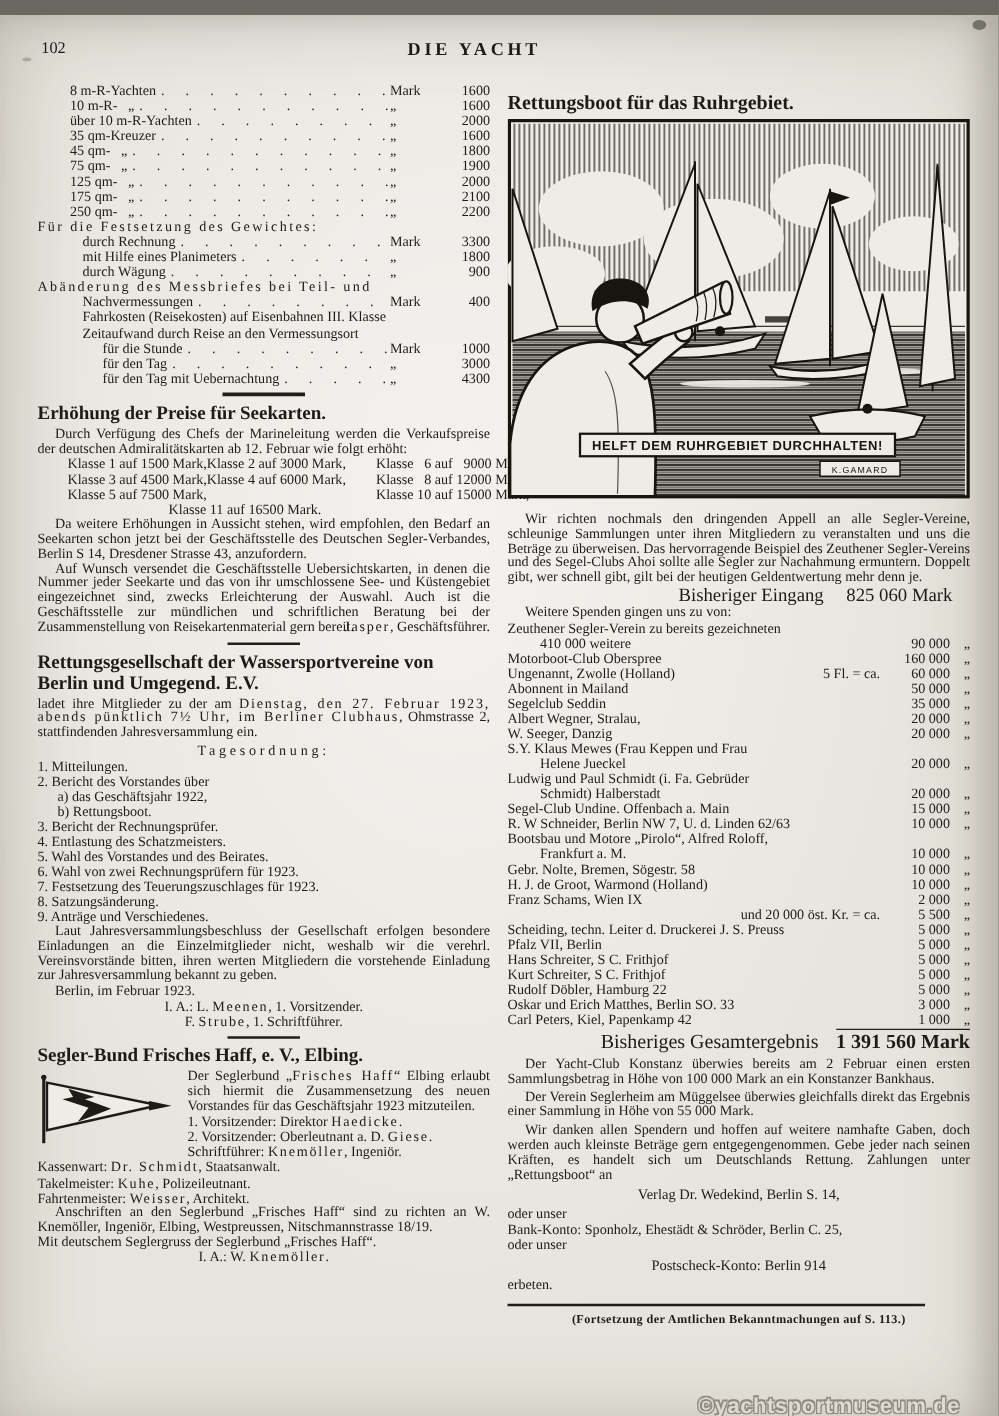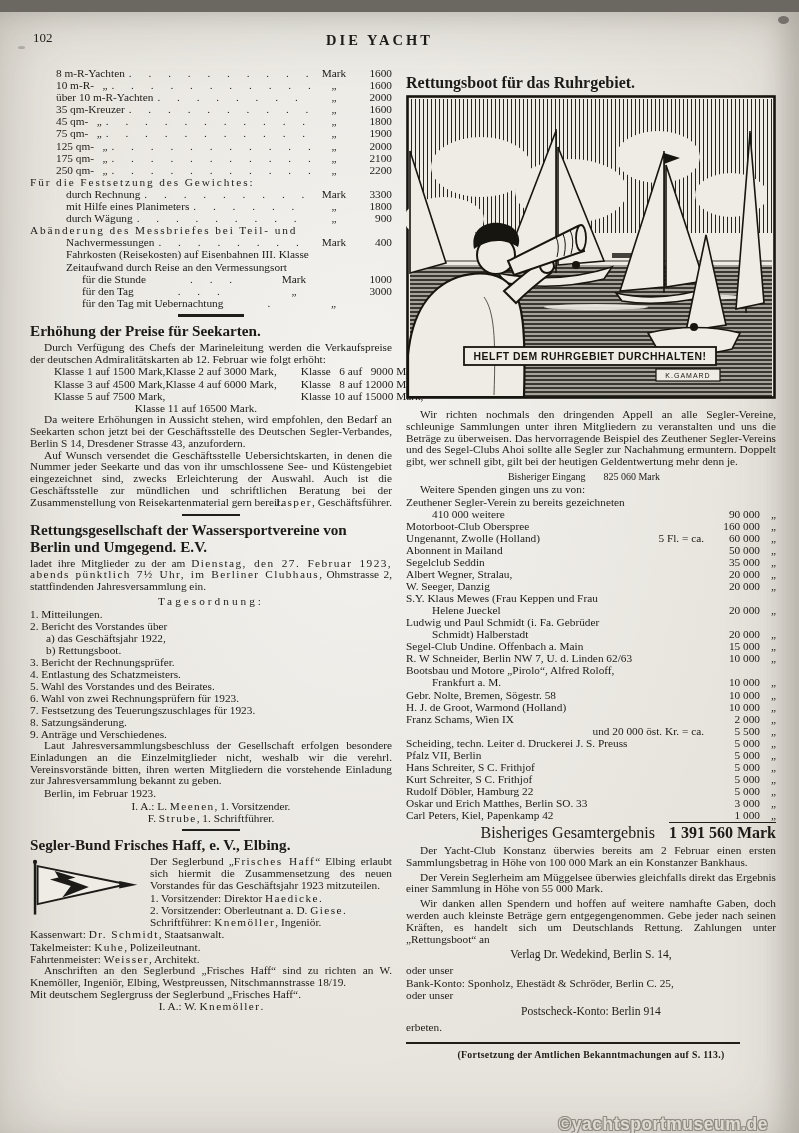--- a/index.html
+++ b/index.html
@@ -24,27 +24,27 @@
   .p.noind{text-indent:0;}
   .sperr{letter-spacing:1.4px;}
   .center{text-align:center;}
   .sig-overlay{text-align:right;margin-top:-11.8px;font-size:11.3px;line-height:11.8px;}
 
   
   .fee{font-size:11.3px;line-height:12.1px;}
   .fee-row{display:flex;align-items:baseline;}
   .fee .ind1{padding-left:26px;}
   .fee .ind2{padding-left:36px;}
-  .fee .ind3{padding-left:52px;gap:40px;}
+  .fee .ind3{padding-left:52px;}
   .fee-h{letter-spacing:1.9px;white-space:pre;}
   .fee-l{white-space:pre;}
   .leader{flex:1;overflow:hidden;white-space:nowrap;letter-spacing:7px;padding:0 4px;}
   .leader::after{content:". . . . . . . . . . . . . . . . . . . . . . . .";}
   .nodots .leader::after{content:"";}
-  .fee-u{min-width:44px;text-align:center;white-space:pre;}
+  .fee-u{min-width:44px;text-align:left;white-space:pre;}
   .fee-v{min-width:36px;text-align:right;white-space:pre;}
   .fee-date{display:flex;justify-content:space-between;margin-top:1px;}
 
   
   .klasse{display:grid;grid-template-columns:1fr 1.08fr;font-size:11.3px;line-height:12.2px;padding-left:24px;}
   .klasse div{white-space:pre;}
   .klasse-last{text-align:center;font-size:11.3px;line-height:12.2px;padding-right:30px;}
 
   
   .agenda{font-size:11.3px;line-height:12.0px;}
@@ -52,21 +52,21 @@
   .tages{letter-spacing:3px;text-align:center;font-size:11.3px;margin:2px 0 1px 0;}
 
   
   .officers{font-size:11.3px;line-height:12.2px;}
 
   
   .pennant{float:left;width:112px;height:60px;margin:2px 8px 2px 0;}
 
   
   .illu{margin:4px 0 6px 0;}
-  .eingang{display:flex;justify-content:center;gap:18px;font-size:10px;line-height:13px;padding-right:14px;margin-top:2px;}
+  .eingang{display:flex;justify-content:flex-end;gap:18px;font-size:15px;line-height:13px;padding-right:14px;margin-top:2px;}
   .donors{font-size:11.3px;line-height:12.05px;}
   .don-row{display:flex;align-items:baseline;}
   .donors .ind1 .don-n{padding-left:26px;}
   .don-n{white-space:pre;}
   .don-note{margin-left:auto;padding-right:6px;white-space:pre;}
   .don-a{min-width:50px;text-align:right;white-space:pre;}
   .don-u{width:16px;text-align:right;}
   .total{display:flex;justify-content:flex-end;gap:14px;font-size:16px;margin-top:1px;padding-right:0;}
   .total .tval{border-top:1.6px solid #201e1b;padding-top:1px;font-weight:bold;}
   .total .tlab{padding-top:2px;}

